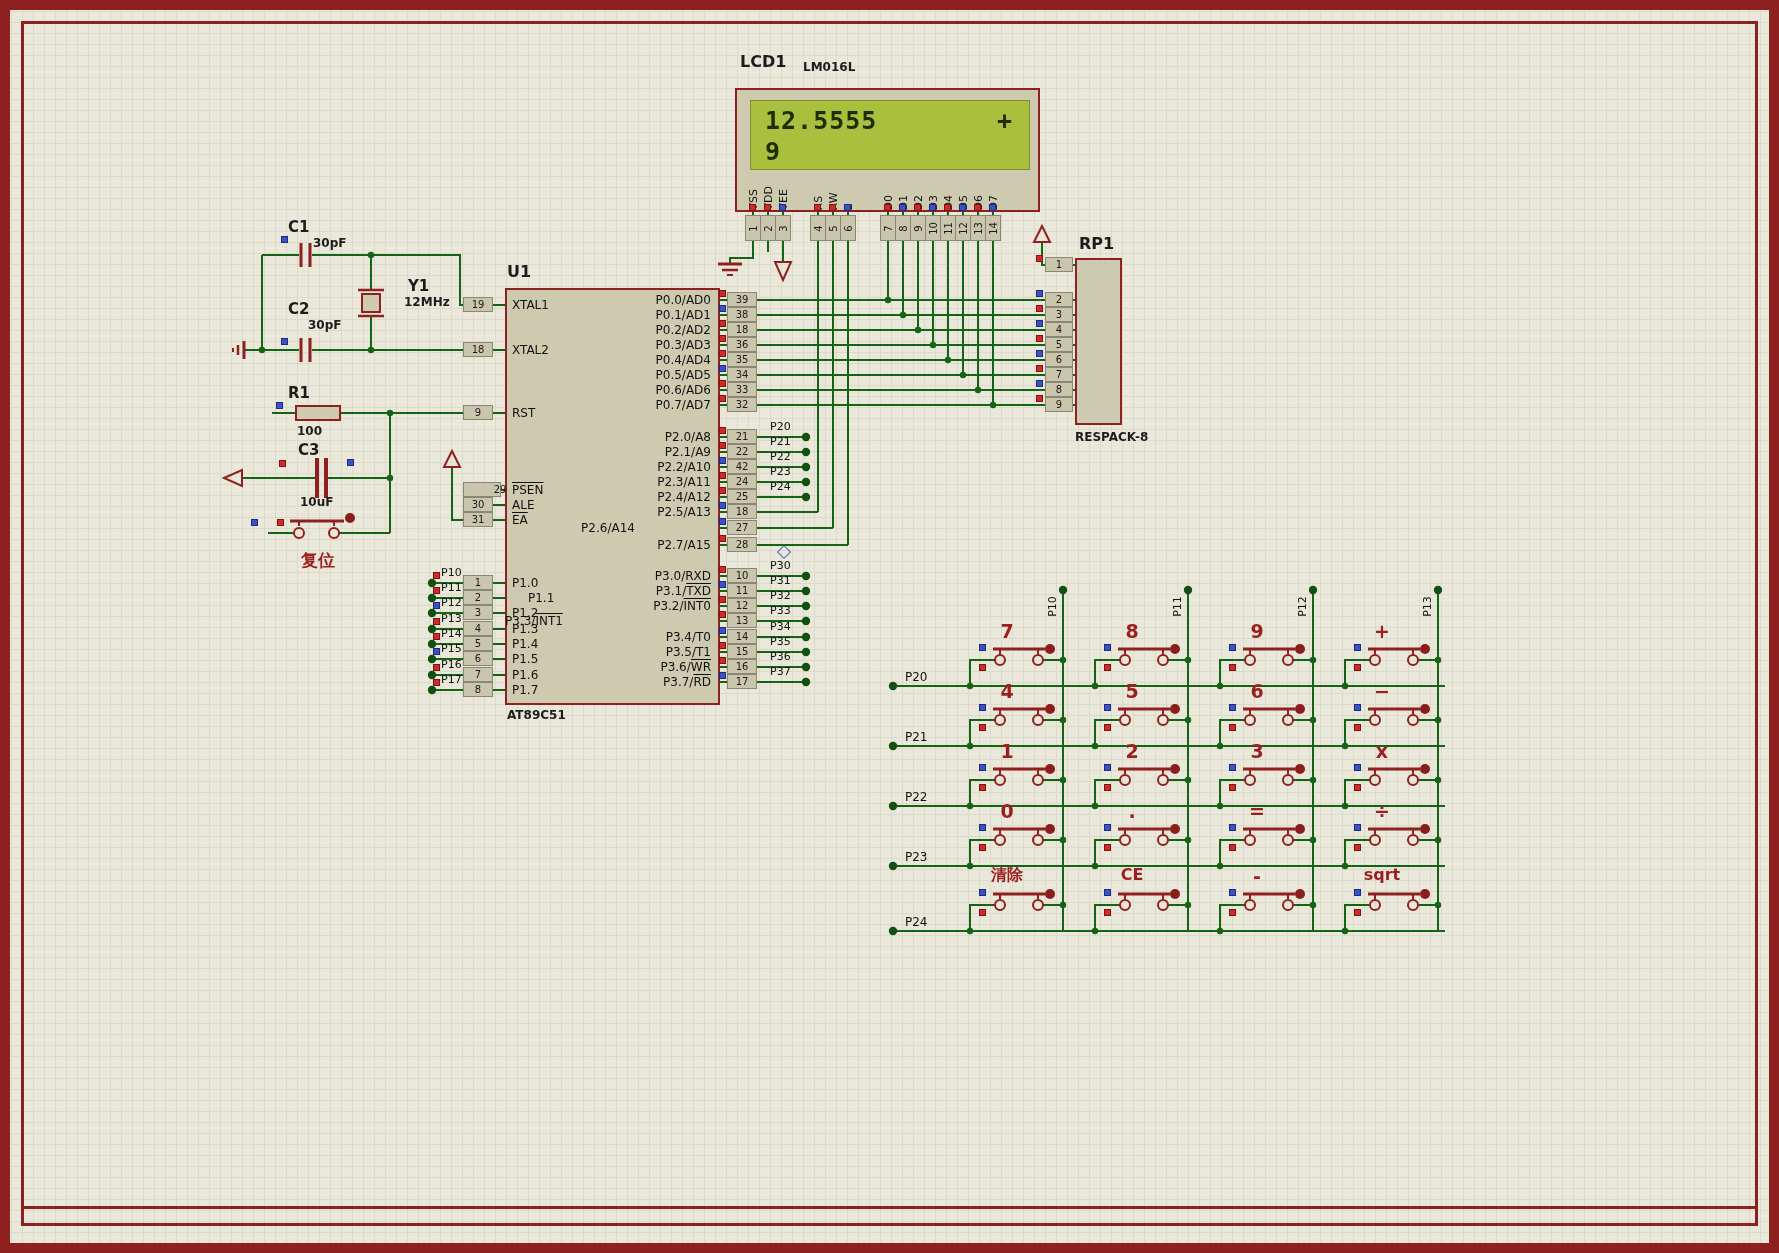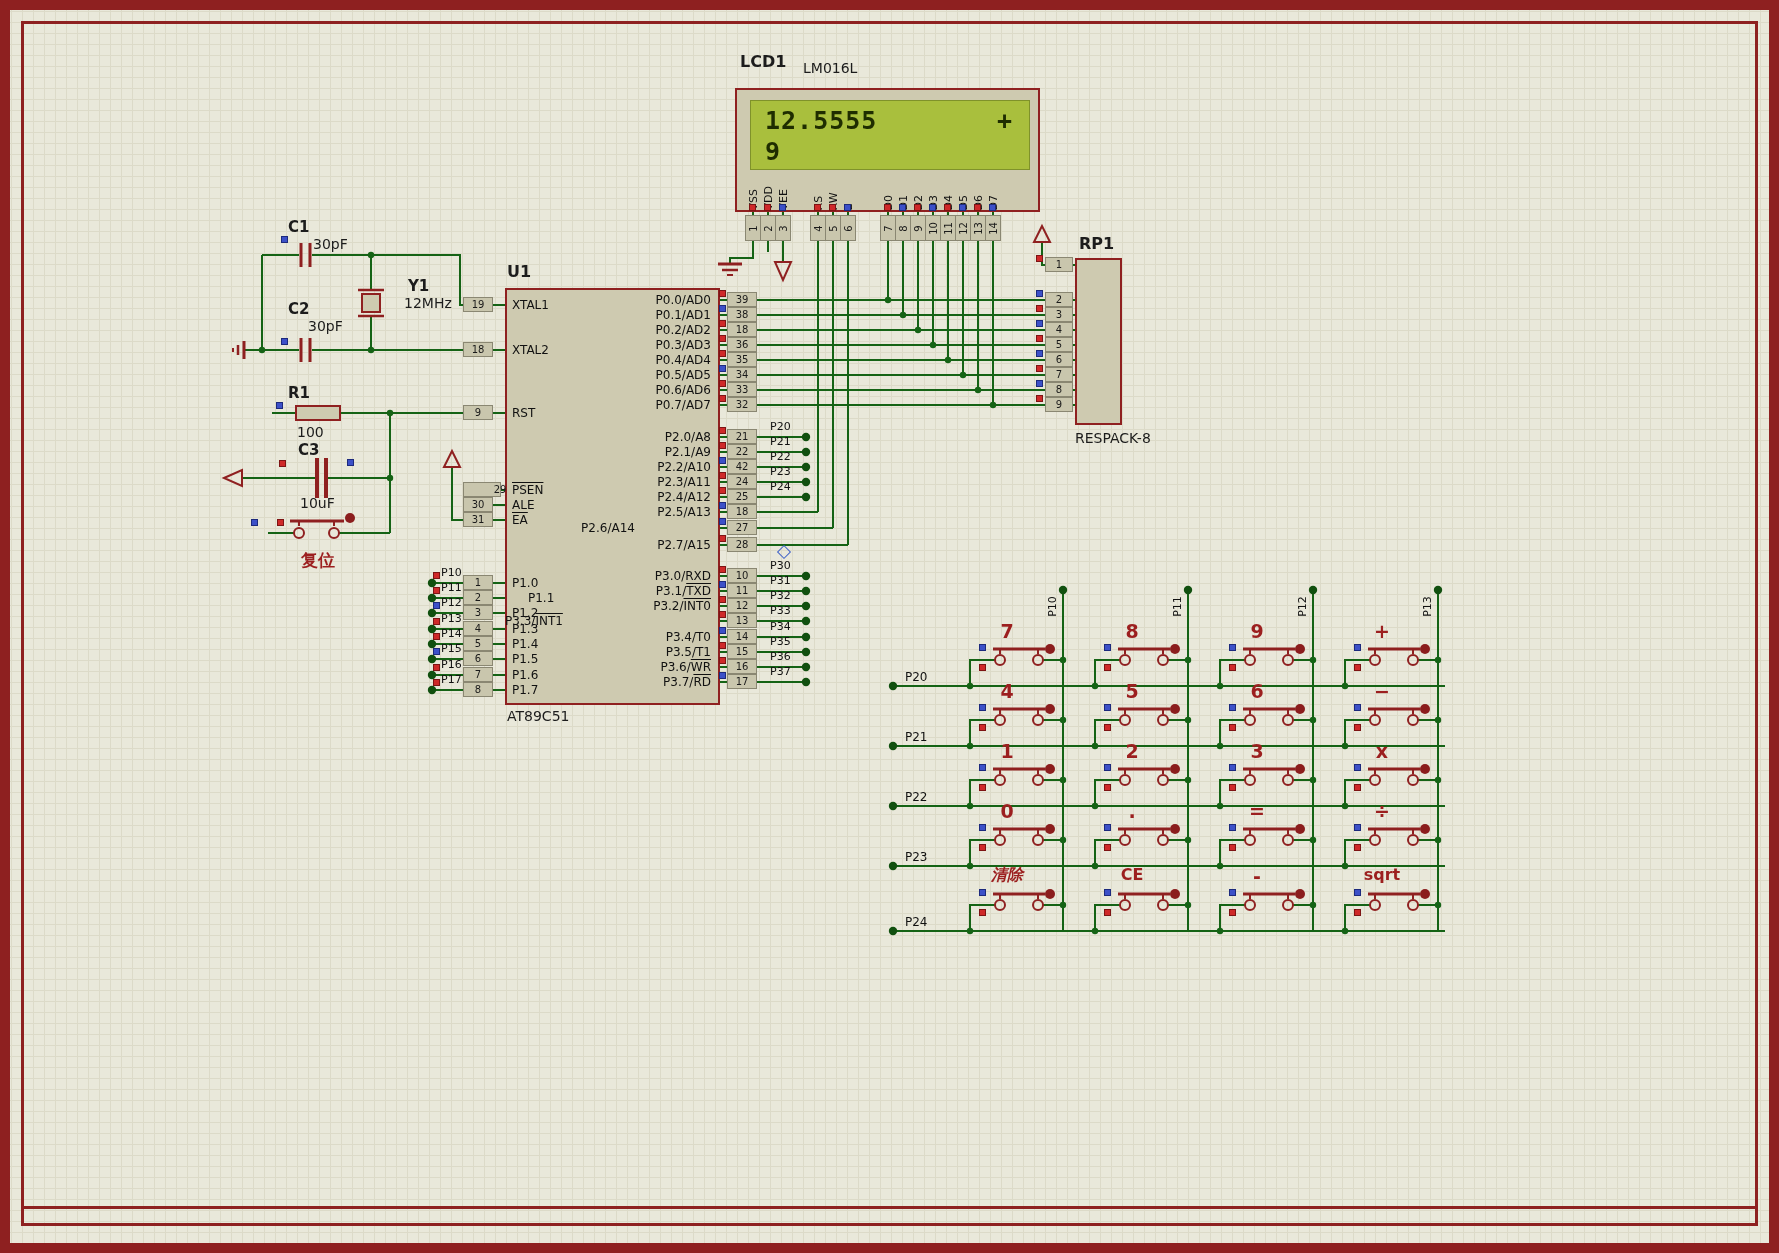--- a/index.html
+++ b/index.html
@@ -7,21 +7,21 @@
     background-color:#e9e8da;
     background-image:linear-gradient(#dcdac8 1px,transparent 1px),linear-gradient(90deg,#dcdac8 1px,transparent 1px);
     background-size:11px 11px;
     font-family:"DejaVu Sans",sans-serif;}
   #wires{position:absolute;left:0;top:0;}
   .frame-outer{position:absolute;left:0;top:0;right:0;bottom:0;border:10px solid #8e2020;pointer-events:none;z-index:50;}
   .frame-inner{position:absolute;left:21px;top:21px;right:21px;bottom:27px;border:3px solid #8e2020;pointer-events:none;z-index:50;}
   .bottom-line{position:absolute;left:21px;right:21px;bottom:44px;height:3px;background:#8e2020;z-index:50;}
   .comp-body{position:absolute;background:#cecab0;border:2px solid #8f2020;box-sizing:border-box;}
   .lbl-ref{position:absolute;font-weight:bold;font-size:15px;color:#1c1c1c;white-space:nowrap;}
-  .lbl-val{position:absolute;font-size:14px;color:#1c1c1c;white-space:nowrap;}
+  .lbl-val{position:absolute;font-size:12px;color:#1c1c1c;white-space:nowrap;font-weight:bold;}
   .pin-name{position:absolute;font-size:12px;color:#111;white-space:nowrap;height:16px;line-height:16px;}
   .ov{text-decoration:overline;}
   .pin-num{position:absolute;height:15px;box-sizing:border-box;background:#c9c6ad;border:1px solid #8a8772;
     font-size:10px;color:#1a1a1a;display:flex;align-items:center;justify-content:center;white-space:nowrap;}
   .net-label{position:absolute;font-size:11px;color:#111;white-space:nowrap;}
   .rot{transform:rotate(-90deg);}
   .lcd-pin-name{position:absolute;font-size:11px;color:#111;white-space:nowrap;transform:rotate(-90deg);transform-origin:center;width:44px;height:11px;line-height:11px;}
   .lcdnum{width:16px;height:26px;}
   .lcdnum span{display:inline-block;transform:rotate(-90deg);font-size:10px;}
   .key-label{position:absolute;font-weight:bold;color:#9c1f1f;text-align:center;font-size:19px;width:64px;}
@@ -715,21 +715,21 @@
     <div class="sq red" style="left: 1229px; top: 844px;"></div>
     <div class="key-label" style="left: 1225px; top: 800px;">=</div>
     <div class="hotspot" style="left: 1239px; top: 822px; width: 62px; height: 30px;"></div>
     <div class="sq blue" style="left: 1354px; top: 824px;"></div>
     <div class="sq red" style="left: 1354px; top: 844px;"></div>
     <div class="key-label" style="left: 1350px; top: 800px;">÷</div>
     <div class="hotspot" style="left: 1364px; top: 822px; width: 62px; height: 30px;"></div>
     <div class="net-label" style="left: 905px; top: 915px; font-size: 12px;">P24</div>
     <div class="sq blue" style="left: 979px; top: 889px;"></div>
     <div class="sq red" style="left: 979px; top: 909px;"></div>
-    <div class="key-label small" style="left: 975px; top: 865px; font-style: italic;">清除</div>
+    <div class="key-label small" style="left: 975px; top: 865px;">清除</div>
     <div class="hotspot" style="left: 989px; top: 887px; width: 62px; height: 30px;"></div>
     <div class="sq blue" style="left: 1104px; top: 889px;"></div>
     <div class="sq red" style="left: 1104px; top: 909px;"></div>
     <div class="key-label small" style="left: 1100px; top: 865px;">CE</div>
     <div class="hotspot" style="left: 1114px; top: 887px; width: 62px; height: 30px;"></div>
     <div class="sq blue" style="left: 1229px; top: 889px;"></div>
     <div class="sq red" style="left: 1229px; top: 909px;"></div>
     <div class="key-label" style="left: 1225px; top: 865px;">-</div>
     <div class="hotspot" style="left: 1239px; top: 887px; width: 62px; height: 30px;"></div>
     <div class="sq blue" style="left: 1354px; top: 889px;"></div>

